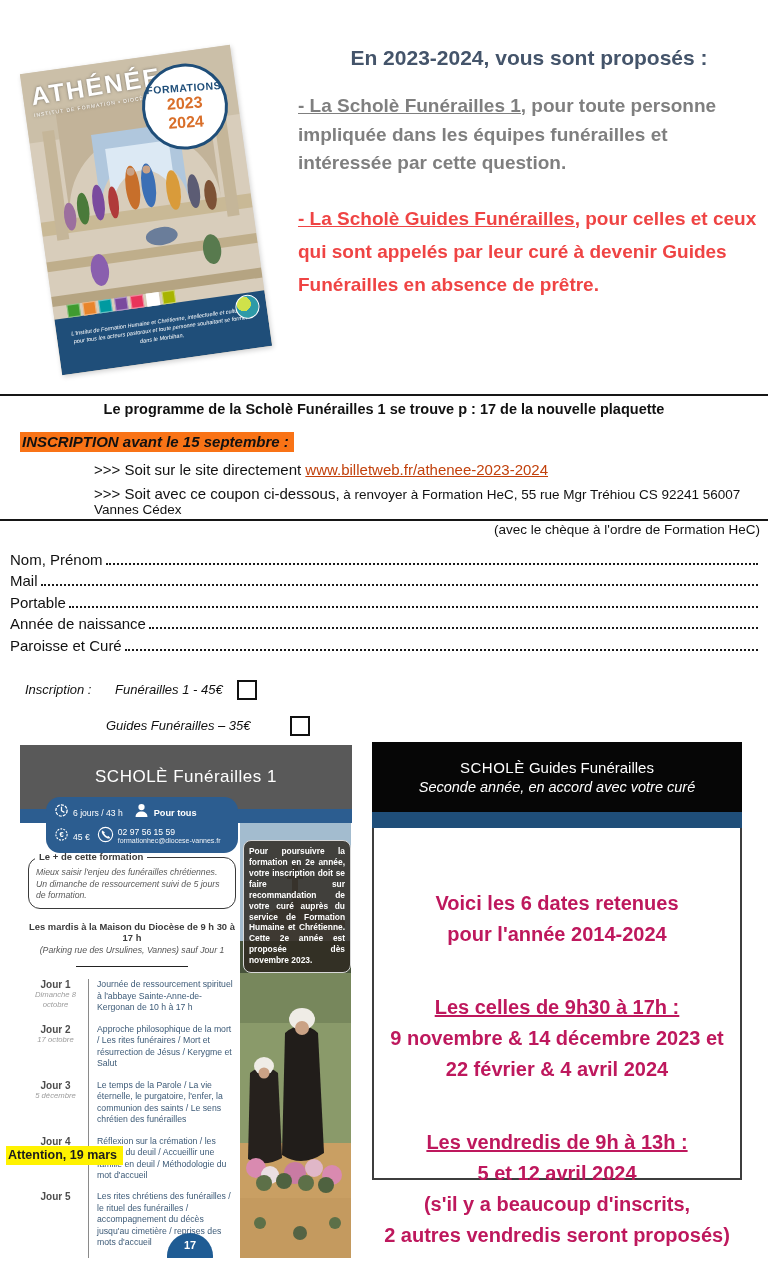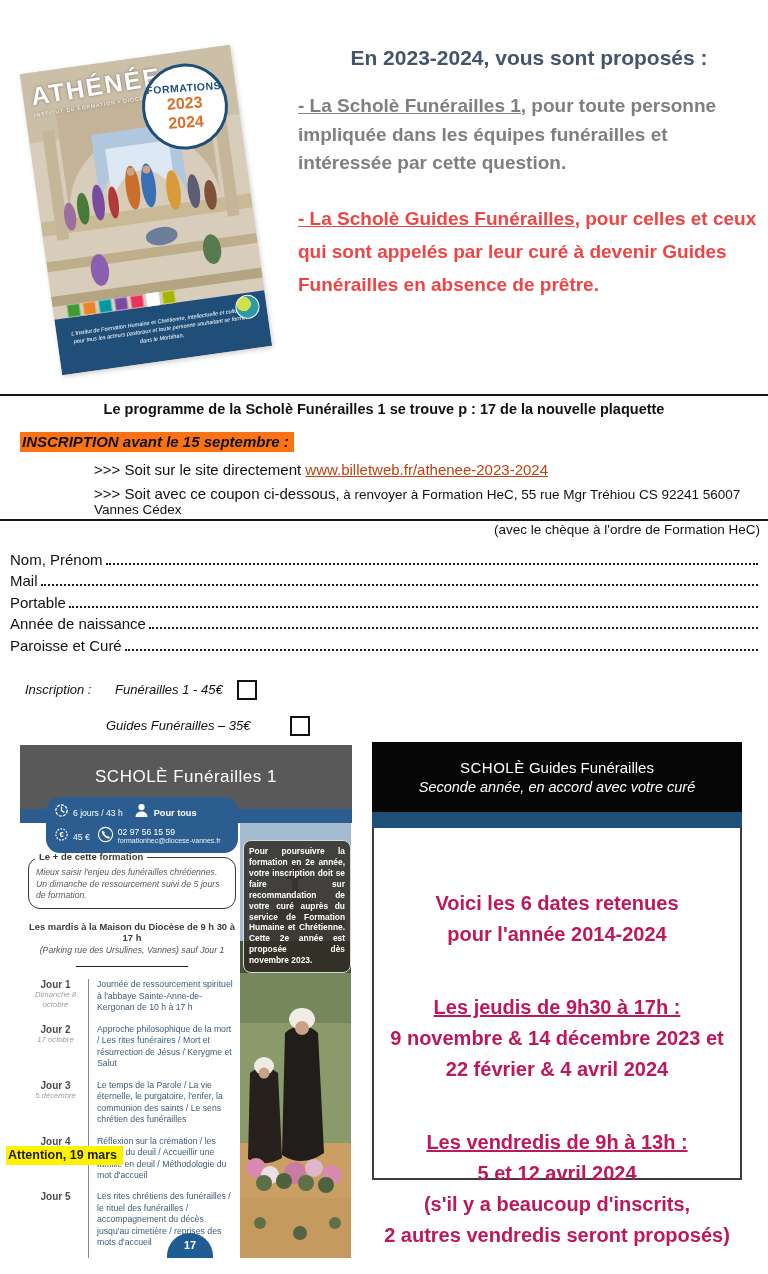--- a/index.html
+++ b/index.html
@@ -362,21 +362,21 @@
 <div class="right-panel">
   <div class="rp-header">
     <div class="rp-t1"><span class="caps">SCHOLÈ</span><span> Guides Funérailles</span></div>
     <div class="rp-t2">Seconde année, en accord avec votre curé</div>
   </div>
   <div class="rp-bluebar"></div>
   <div class="rp-body">
     <div class="l">Voici les 6 dates retenues</div>
     <div class="l">pour l'année 2014-2024</div>
     <div class="rp-group">
-      <div class="l head">Les jeudis de 9h30 à 17h :</div>
+      <div class="l head">Les celles de 9h30 à 17h :</div>
       <div class="l">9 novembre &amp; 14 décembre 2023 et</div>
       <div class="l">22 février &amp; 4 avril 2024</div>
     </div>
     <div class="rp-group">
       <div class="l head">Les vendredis de 9h à 13h :</div>
       <div class="l">5 et 12 avril 2024</div>
       <div class="l">(s'il y a beaucoup d'inscrits,</div>
       <div class="l">2 autres vendredis seront proposés)</div>
     </div>
   </div>

